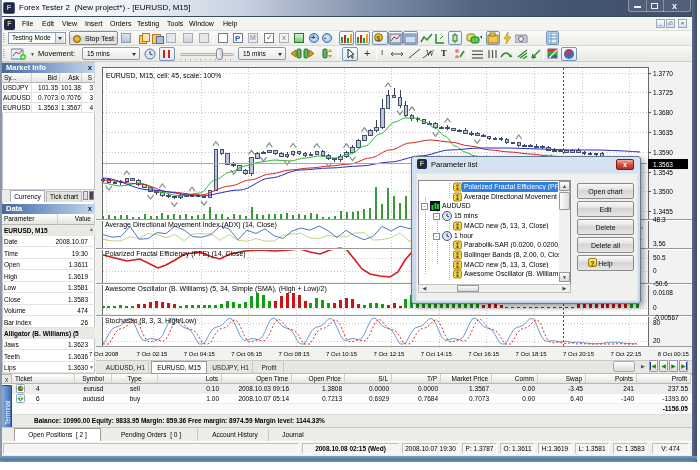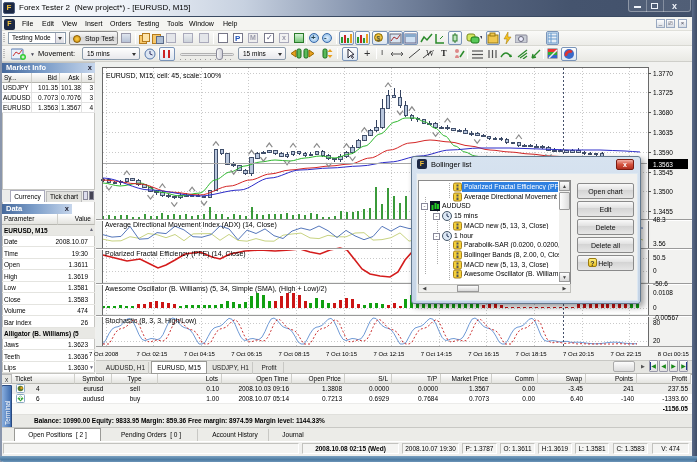--- a/index.html
+++ b/index.html
@@ -291,21 +291,21 @@
     <div class="cell" style="position:absolute;left:0px;top:0;width:30px;height:10px;font-size:6.5px;line-height:9px;text-align:left;padding:0 1px">EURUSD</div>
     <div class="cell" style="position:absolute;left:30px;top:0;width:28px;height:10px;font-size:6.5px;line-height:9px;text-align:right;padding:0 1px">1.3563</div>
     <div class="cell" style="position:absolute;left:58px;top:0;width:22px;height:10px;font-size:6.5px;line-height:9px;text-align:right;padding:0 1px">1.3567</div>
     <div class="cell" style="position:absolute;left:80px;top:0;width:13px;height:10px;font-size:6.5px;line-height:9px;text-align:right;padding:0 1px">4</div>
   </div>
 <div class="a" style="left:2px;top:189px;width:93px;height:13px;background:#ececea;border-top:1px solid #c8c8c4"></div>
 <div class="a" style="left:10px;top:190px;width:35px;height:12px;background:#fff;border:1px solid #aab;border-bottom:none;font-size:6.5px;line-height:11px;text-align:center">Currency</div>
 <div class="a" style="left:46px;top:191px;width:36px;height:11px;background:#e2e2de;border:1px solid #bbb;border-bottom:none;font-size:6.5px;line-height:10px;text-align:center">Tick chart</div>
 <div class="a" style="left:83px;top:191px;width:5px;height:9px;border:1px solid #889;background:#dde"></div>
 <div class="a" style="left:89px;top:191px;width:5px;height:9px;border:1px solid #889;background:#445"></div>
-<div class="a hdr" style="left:2px;top:204px;width:70px;height:10px">Data<span style="position:absolute;right:3px;top:0;color:#223;font-weight:bold">x</span></div>
+<div class="a hdr" style="left:2px;top:204px;width:93px;height:10px">Data<span style="position:absolute;right:3px;top:0;color:#223;font-weight:bold">x</span></div>
 <div class="a" style="left:2px;top:214px;width:93px;height:11px">
     <div class="thead" style="position:absolute;left:0;top:0;width:56px;height:11px;font-size:6.5px;line-height:10px;padding-left:2px">Parameter</div>
     <div class="thead" style="position:absolute;left:56px;top:0;width:37px;height:11px;font-size:6.5px;line-height:10px;text-align:right;padding-right:3px">Value</div>
   </div>
 <div class="a" style="left:2px;top:225px;width:93px;height:11px;font-weight:bold;background:#e8e8e4;border-bottom:1px solid #e4e4e0;font-size:6.5px;line-height:11px;white-space:nowrap;overflow:hidden">
     <span style="position:absolute;left:2px">EURUSD, M15</span>
   </div>
 <div class="a" style="left:2px;top:236px;width:93px;height:11px;border-bottom:1px solid #e4e4e0;font-size:6.5px;line-height:11px;white-space:nowrap;overflow:hidden">
     <span style="position:absolute;left:2px">Date</span>
     <span style="position:absolute;right:7px">2008.10.07</span>
@@ -991,21 +991,21 @@
 <div class="a" style="left:575px;top:443px;width:34px;height:11px;border:1px solid #c2c2be;border-right-color:#fff;border-bottom-color:#fff;background:#f4f4f2;font-size:6.5px;line-height:10px;text-align:center;font-weight:normal;white-space:nowrap">L: 1.3581</div>
 <div class="a" style="left:613px;top:443px;width:35px;height:11px;border:1px solid #c2c2be;border-right-color:#fff;border-bottom-color:#fff;background:#f4f4f2;font-size:6.5px;line-height:10px;text-align:center;font-weight:normal;white-space:nowrap">C: 1.3583</div>
 <div class="a" style="left:652px;top:443px;width:37px;height:11px;border:1px solid #c2c2be;border-right-color:#fff;border-bottom-color:#fff;background:#f4f4f2;font-size:6.5px;line-height:10px;text-align:center;font-weight:normal;white-space:nowrap">V: 474</div>
 <div class="a" style="left:692px;top:0;width:5px;height:462px;background:linear-gradient(90deg,#5a6a88,#3e4c66)"></div>
 <div class="a" style="left:0;top:0;width:2px;height:462px;background:#8a96ac"></div>
 <div class="a" style="left:0;top:456px;width:697px;height:6px;background:linear-gradient(#7aa0c0,#4d7ba2 60%,#6d95b8);border-radius:0 0 4px 4px"></div>
 <div class="a" style="left:411px;top:156px;width:230px;height:148px;background:linear-gradient(#d7e3f0,#c5d4e6);border:1px solid #63798f;border-radius:3px;box-shadow:3px 3px 6px rgba(0,0,0,0.4)">
     <div style="position:absolute;left:5px;top:2px;width:10px;height:10px;background:#1c2844;border-radius:2px">
       <div style="color:#f4c33c;font-size:7px;font-weight:bold;line-height:9px;text-align:center">F</div>
     </div>
-    <div style="position:absolute;left:19px;top:3px;font-size:7.5px;color:#000">Bollinger list</div>
+    <div style="position:absolute;left:19px;top:3px;font-size:7.5px;color:#000">Parameter list</div>
     <div style="position:absolute;left:204px;top:2px;width:18px;height:11px;background:linear-gradient(#f2b0a6,#d4523e 50%,#b03020);border:1px solid #7a1a10;border-radius:2px;color:#fff;font-size:7px;font-weight:bold;text-align:center;line-height:10px">x</div>
     <div style="position:absolute;left:4px;top:16px;width:222px;height:128px;background:#f0f0ee;border:1px solid #dde8f2"></div>
     <div style="position:absolute;left:6px;top:23px;width:153px;height:113px;background:#fff;border:1px solid #8a8a8a"></div>
     <div style="position:absolute;left:13px;top:40px;width:1px;height:78px;background:repeating-linear-gradient(#aaa 0,#aaa 1px,transparent 1px,transparent 2px)"></div>
     <div style="position:absolute;left:25px;top:48px;width:1px;height:60px;background:repeating-linear-gradient(#aaa 0,#aaa 1px,transparent 1px,transparent 2px)"></div>
     <div style="position:absolute;left:37px;top:26px;width:1px;height:16px;background:repeating-linear-gradient(#aaa 0,#aaa 1px,transparent 1px,transparent 2px)"></div>
     <div style="position:absolute;left:37px;top:64px;width:1px;height:10px;background:repeating-linear-gradient(#aaa 0,#aaa 1px,transparent 1px,transparent 2px)"></div>
     <div style="position:absolute;left:37px;top:84px;width:1px;height:40px;background:repeating-linear-gradient(#aaa 0,#aaa 1px,transparent 1px,transparent 2px)"></div>
     <div style="position:absolute;left:50px;top:25px;width:96px;height:10px;background:#2f80e0"></div>
     <svg style="position:absolute;left:41px;top:25px" width="9" height="10">

